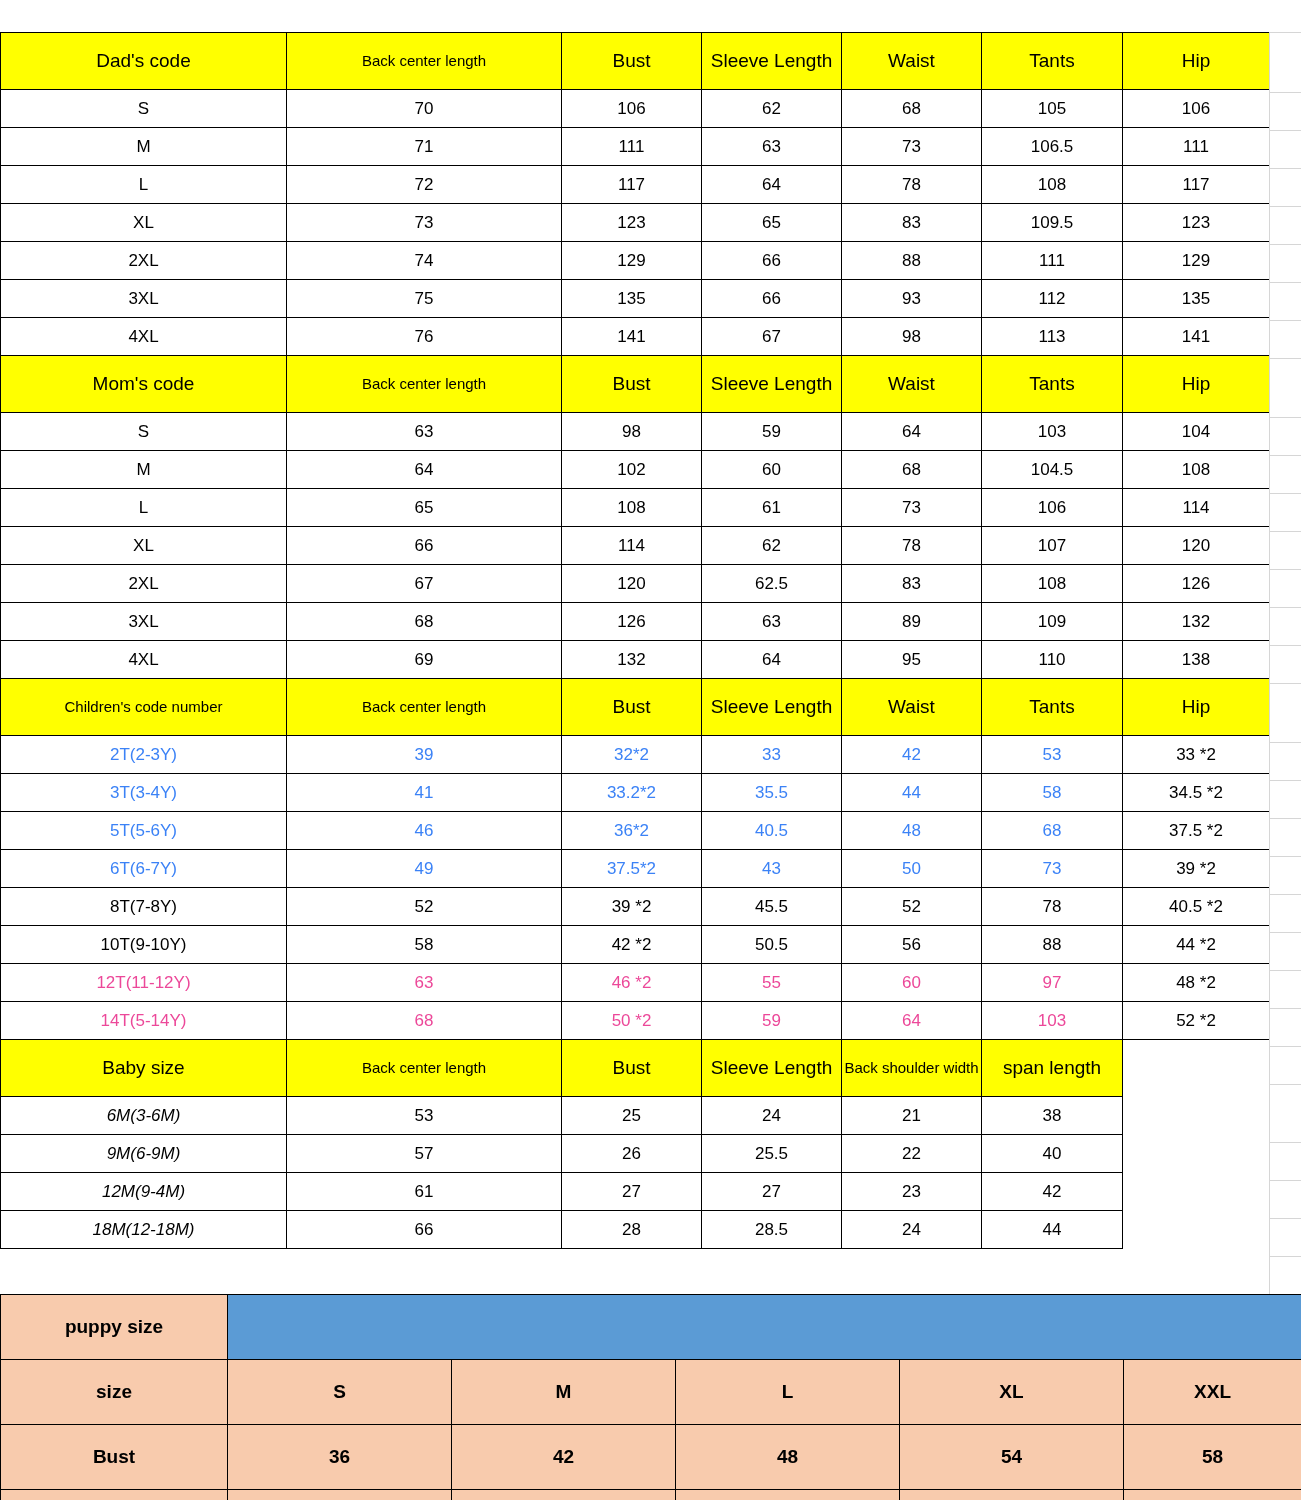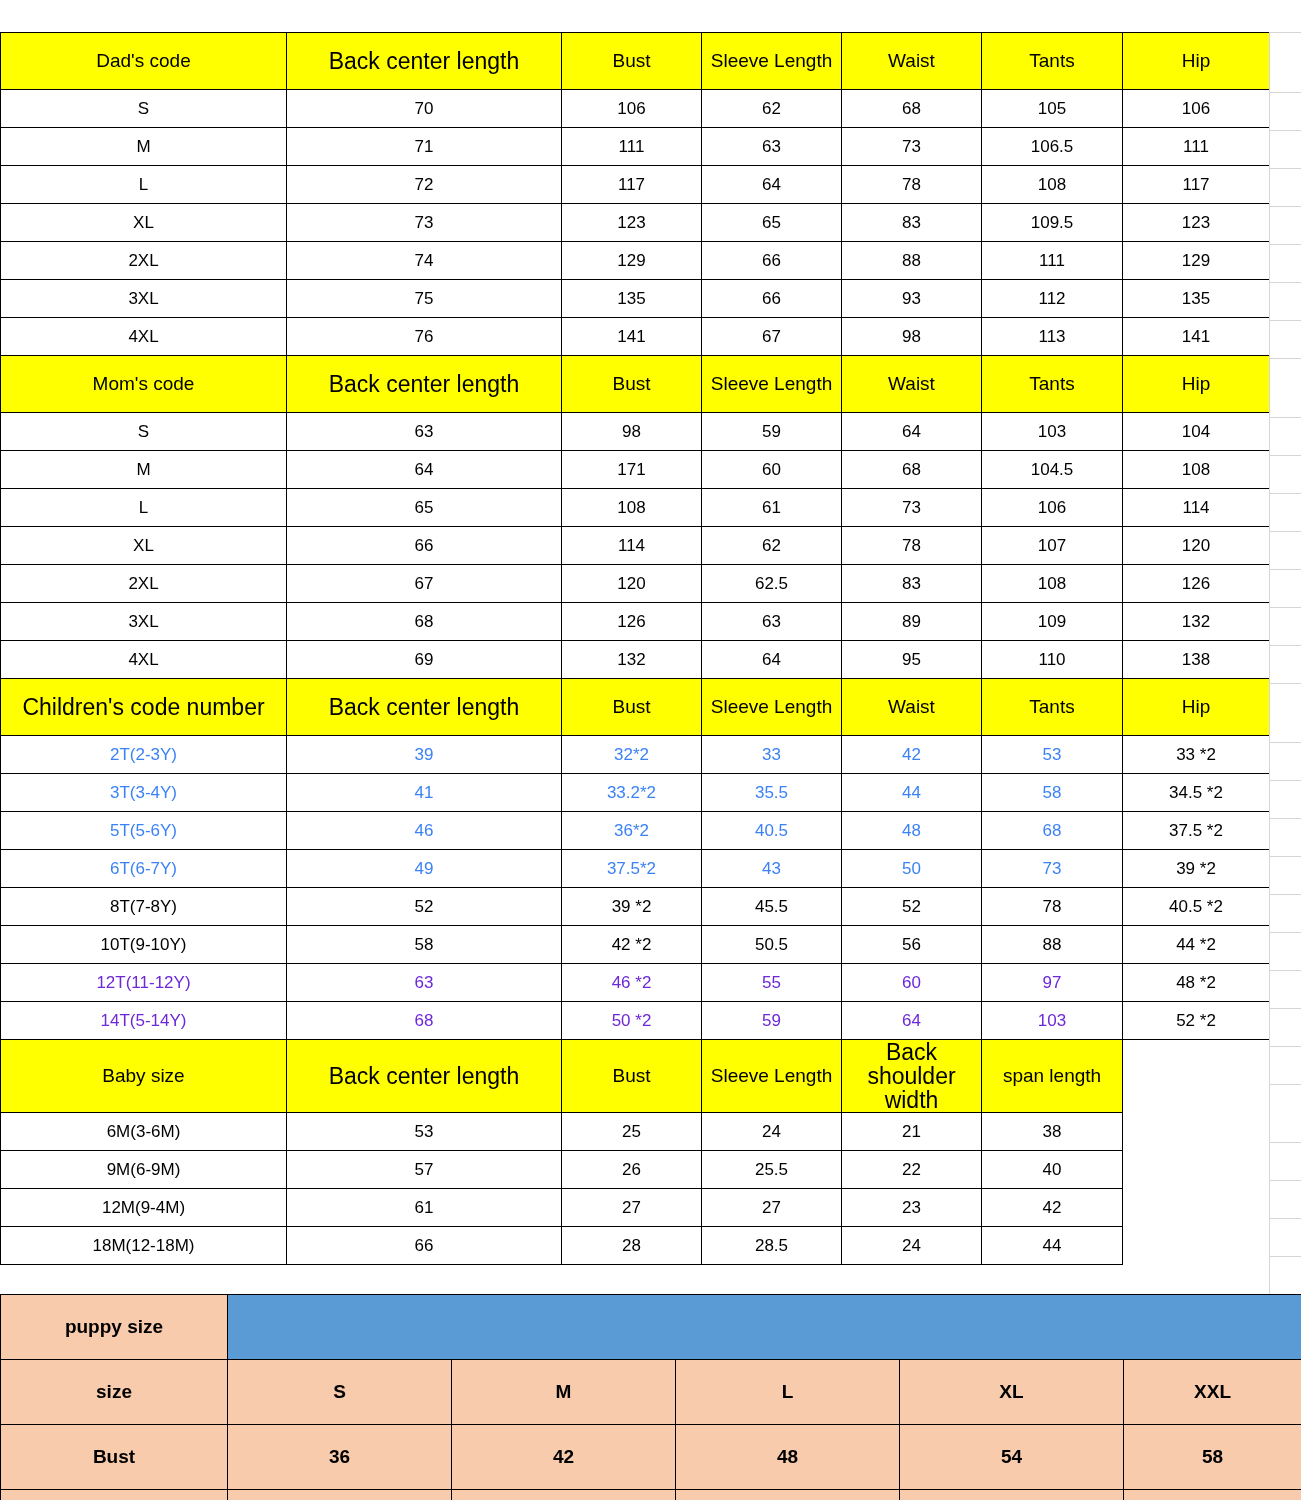--- a/index.html
+++ b/index.html
@@ -39,25 +39,25 @@
     padding: 0 2px;
     background: #fff;
     line-height: 1.05;
   }
   .hdr td {
     background: #ffff00;
     font-size: 19px;
     height: 56px;
   }
   .hdr td.small2 {
-    font-size: 23px;
+    font-size: 15px;
   }
   .blue { color: #3b82f6; }
-  .red  { color: #6d28d9; }
-  .lefted { text-align: left; padding-left: 3px; }
+  .red  { color: #ec4899; }
+  .lefted { text-align: left; padding-left: 3px; font-style: italic; }
   .blank-cell {
     border: none !important;
     background: #fff !important;
   }
 
   
   .gridcol {
     position: absolute;
     top: 0;
     width: 32px;
@@ -231,21 +231,21 @@
           <td>63</td>
           <td>98</td>
           <td>59</td>
           <td>64</td>
           <td>103</td>
           <td>104</td>
         </tr>
         <tr>
           <td>M</td>
           <td>64</td>
-          <td>171</td>
+          <td>102</td>
           <td>60</td>
           <td>68</td>
           <td>104.5</td>
           <td>108</td>
         </tr>
         <tr>
           <td>L</td>
           <td>65</td>
           <td>108</td>
           <td>61</td>

